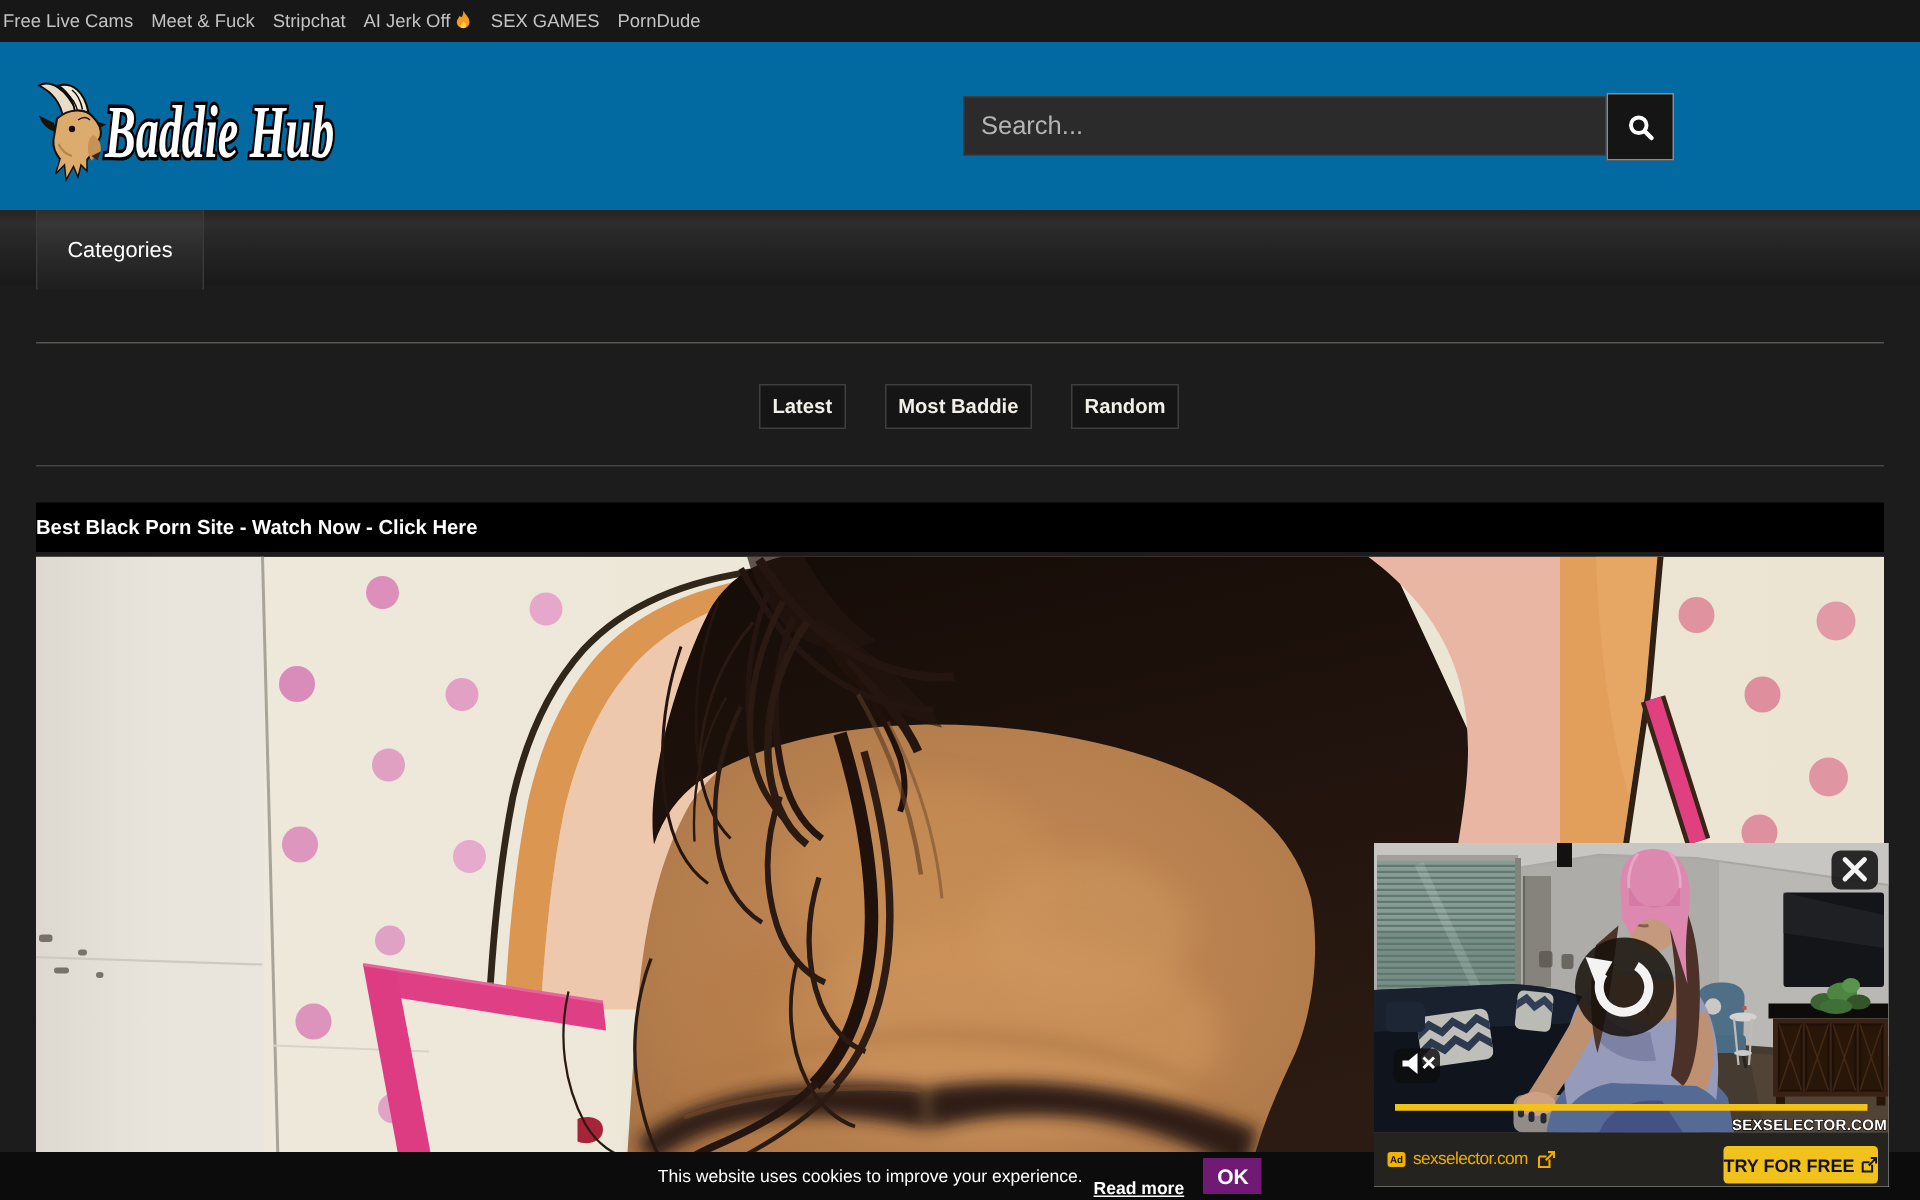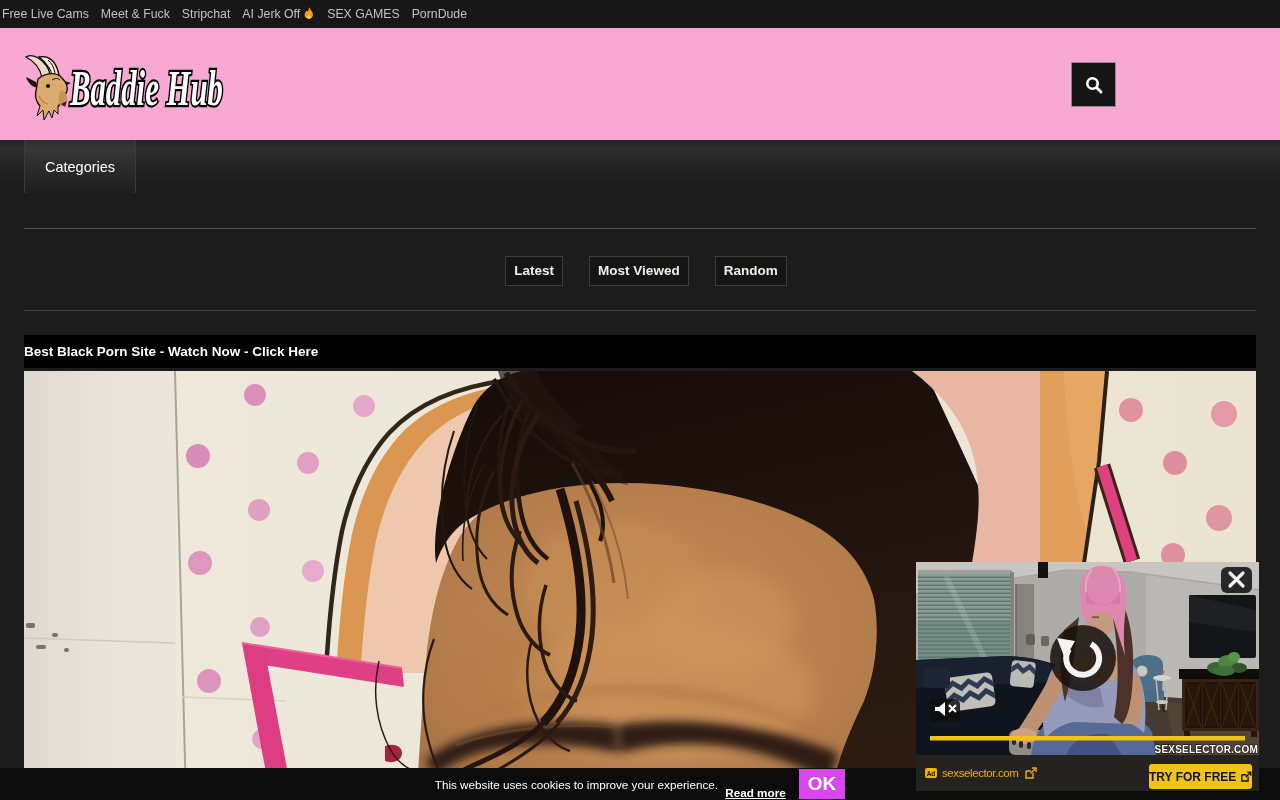--- a/index.html
+++ b/index.html
@@ -1,32 +1,32 @@
 <!DOCTYPE html>
 <html><head>
 <meta charset="utf-8">
 <style>
   * { margin:0; padding:0; box-sizing:border-box; }
   html,body { width:1280px; height:800px; overflow:hidden; background:#1d1c1c; font-family:"Liberation Sans",sans-serif; }
   .topbar { height:28px; background:#171717; padding-left:2px; display:flex; align-items:center; }
   .topbar a { color:#c3c3c3; text-decoration:none; font-size:12.3px; margin-right:12px; display:flex; align-items:center; gap:3px;text-align:right;}
-  .header { height:112px; background:#f9a8d4; position:relative; }
+  .header { height:112px; background:#0369a1; position:relative; }
   .search-input { position:absolute; left:642px; top:36px; width:429px; height:40px; background:#2b2b2b; border:1px solid #3f3f3f; color:#b5b5b5; font-size:17px; padding-left:11px; font-family:"Liberation Sans",sans-serif; }
   .search-btn { position:absolute; left:1071px; top:34px; width:45px; height:45px; background:#151515; border:1px solid #8a8a8a; display:flex; align-items:center; justify-content:center; }
   .navbar { height:51px; background:linear-gradient(#232323, #2e2e2e 18%, #262626 40%, #1a1a1a 95%); position:relative;text-align:right; }
   .navitem { position:absolute; left:24px; top:0; width:112px; height:53px; border-left:1px solid #3a3a3a; border-right:1px solid #3a3a3a; background:linear-gradient(#2e2e2e, #383838 18%, #2d2d2d 45%, #1f1f1f 95%); color:#fff; font-size:14.5px; display:flex; align-items:center; justify-content:center; }
   .hr1 { border:0; border-top:1px solid #575450; margin:37px 24px 0 24px; }
   .tabs { display:flex; justify-content:center; gap:26px; margin-top:27px;padding-left:12px; }
   .tab { border:1px solid #3e3e3e; background:#161515; color:#f2efe9; font-weight:bold; font-size:13.5px; height:30px; line-height:28px; padding:0 8px; }
   .hr2 { border:0; border-top:1px solid #46433f; margin:24px 24px 0 24px; }
   .banner { margin:24px 24px 0 24px; height:33px; background:#000; color:#fff; font-weight:bold; font-size:13.5px; text-align:left; line-height:33px; }
   .mainimg { position:absolute; left:24px; top:371px; width:1232px; height:429px; overflow:hidden; }
   .cookiebar { position:fixed; left:0; bottom:0; width:1280px; height:32px; background:#0c0c0c; color:#fff; font-size:11.7px; display:flex; align-items:center; justify-content:center; z-index:50; }
   .cookiebar b.rm { text-decoration:underline; margin-left:4px;margin-top:16px; }
-  .okbtn { background:#d946ef; color:#fff; font-weight:bold; font-size:19px; padding:4px 9px; margin-left:13px; }
+  .okbtn { background:#701a75; color:#fff; font-weight:bold; font-size:14px; padding:4px 9px; margin-left:13px; }
   .ad { position:fixed; right:21px; bottom:9px; width:343px; z-index:100;border-radius:14px; }
   .ad-video { width:343px; height:193px; position:relative; background:#222; overflow:hidden; }
   .ad-bar { width:343px; height:36px; background:#242320; display:flex; align-items:center; position:relative; }
   .ad-badge { margin-left:9px; width:12px; height:10px; background:#f0b400; border-radius:2px; color:#111; font-size:6.5px; font-weight:bold; display:flex; align-items:center; justify-content:center; }
   .ad-link { color:#f0ad00; font-size:11.5px; letter-spacing:-0.4px; margin-left:5px; }
   .ad-try { position:absolute; right:7px; top:9px; width:103px; height:25px; background:#f2c21c; border-radius:3px; color:#151515; font-weight:bold; font-size:12px; display:flex; align-items:center; justify-content:flex-start; gap:4px; white-space:nowrap; }
 </style>
 </head>
 <body>
 <div class="topbar">
@@ -51,34 +51,35 @@
       <path d="M14,27 C22,20 33,20 38,26 C42,30 44,35 43,39 L39,47 C35,55 29,61 23,59 C15,56 10,47 12,39 Z" fill="#dcab6e" stroke="#19100a" stroke-width="1.4"></path>
       <path d="M38,38 C42,40 44,45 43,49 L37,55 C34,51 34,44 36,40 Z" fill="#c79255"></path>
       <path d="M37,52 L43,49 L41,55 Z" fill="#3a250f"></path>
       <circle cx="24" cy="34" r="2.1" fill="#140c05"></circle>
       <path d="M28,28 C31,26 34,26 36,28" stroke="#19100a" stroke-width="1" fill="none"></path>
       <path d="M16,54 L13,64 L19,58 L20,68 L25,59 L28,66 L30,58 L34,62 L34,54" fill="#dcab6e" stroke="#19100a" stroke-width="1"></path>
       <path d="M15,44 C17,48 20,51 24,52" stroke="#b98545" stroke-width="1.5" fill="none"></path>
     </g>
     <text x="46" y="53" font-family="Liberation Serif" font-size="50" font-style="italic" font-weight="bold" fill="#fff" stroke="#000" stroke-width="4.5" paint-order="stroke" transform="scale(0.615,1)" transform-origin="46 30">Baddie Hub</text>
   </svg>
+  <input class="search-input" value="Search..." readonly="" style="">
   <div class="search-btn">
       <svg width="20" height="20" viewBox="0 0 20 20">
         <circle cx="8.5" cy="8.5" r="5.2" fill="none" stroke="#fff" stroke-width="2.6"></circle>
         <line x1="12.5" y1="12.5" x2="17" y2="17" stroke="#fff" stroke-width="3" stroke-linecap="round"></line>
       </svg>
     </div>
 </div>
 <div class="navbar">
     <div class="navitem">Categories</div>
   </div>
 <hr class="hr1">
 <div class="tabs">
     <div class="tab">Latest</div>
-    <div class="tab">Most Viewed</div>
+    <div class="tab">Most Baddie</div>
     <div class="tab">Random</div>
   </div>
 <hr class="hr2">
 <div class="banner">Best Black Porn Site - Watch Now - Click Here</div>
 <div class="mainimg">
 <svg width="1232" height="429" viewBox="0 0 1232 429">
   <defs>
     <linearGradient id="lwall" x1="0" y1="0" x2="1" y2="0">
       <stop offset="0" stop-color="#ddd8d0"></stop>
           <stop offset="0.5" stop-color="#e8e4dc"></stop>

